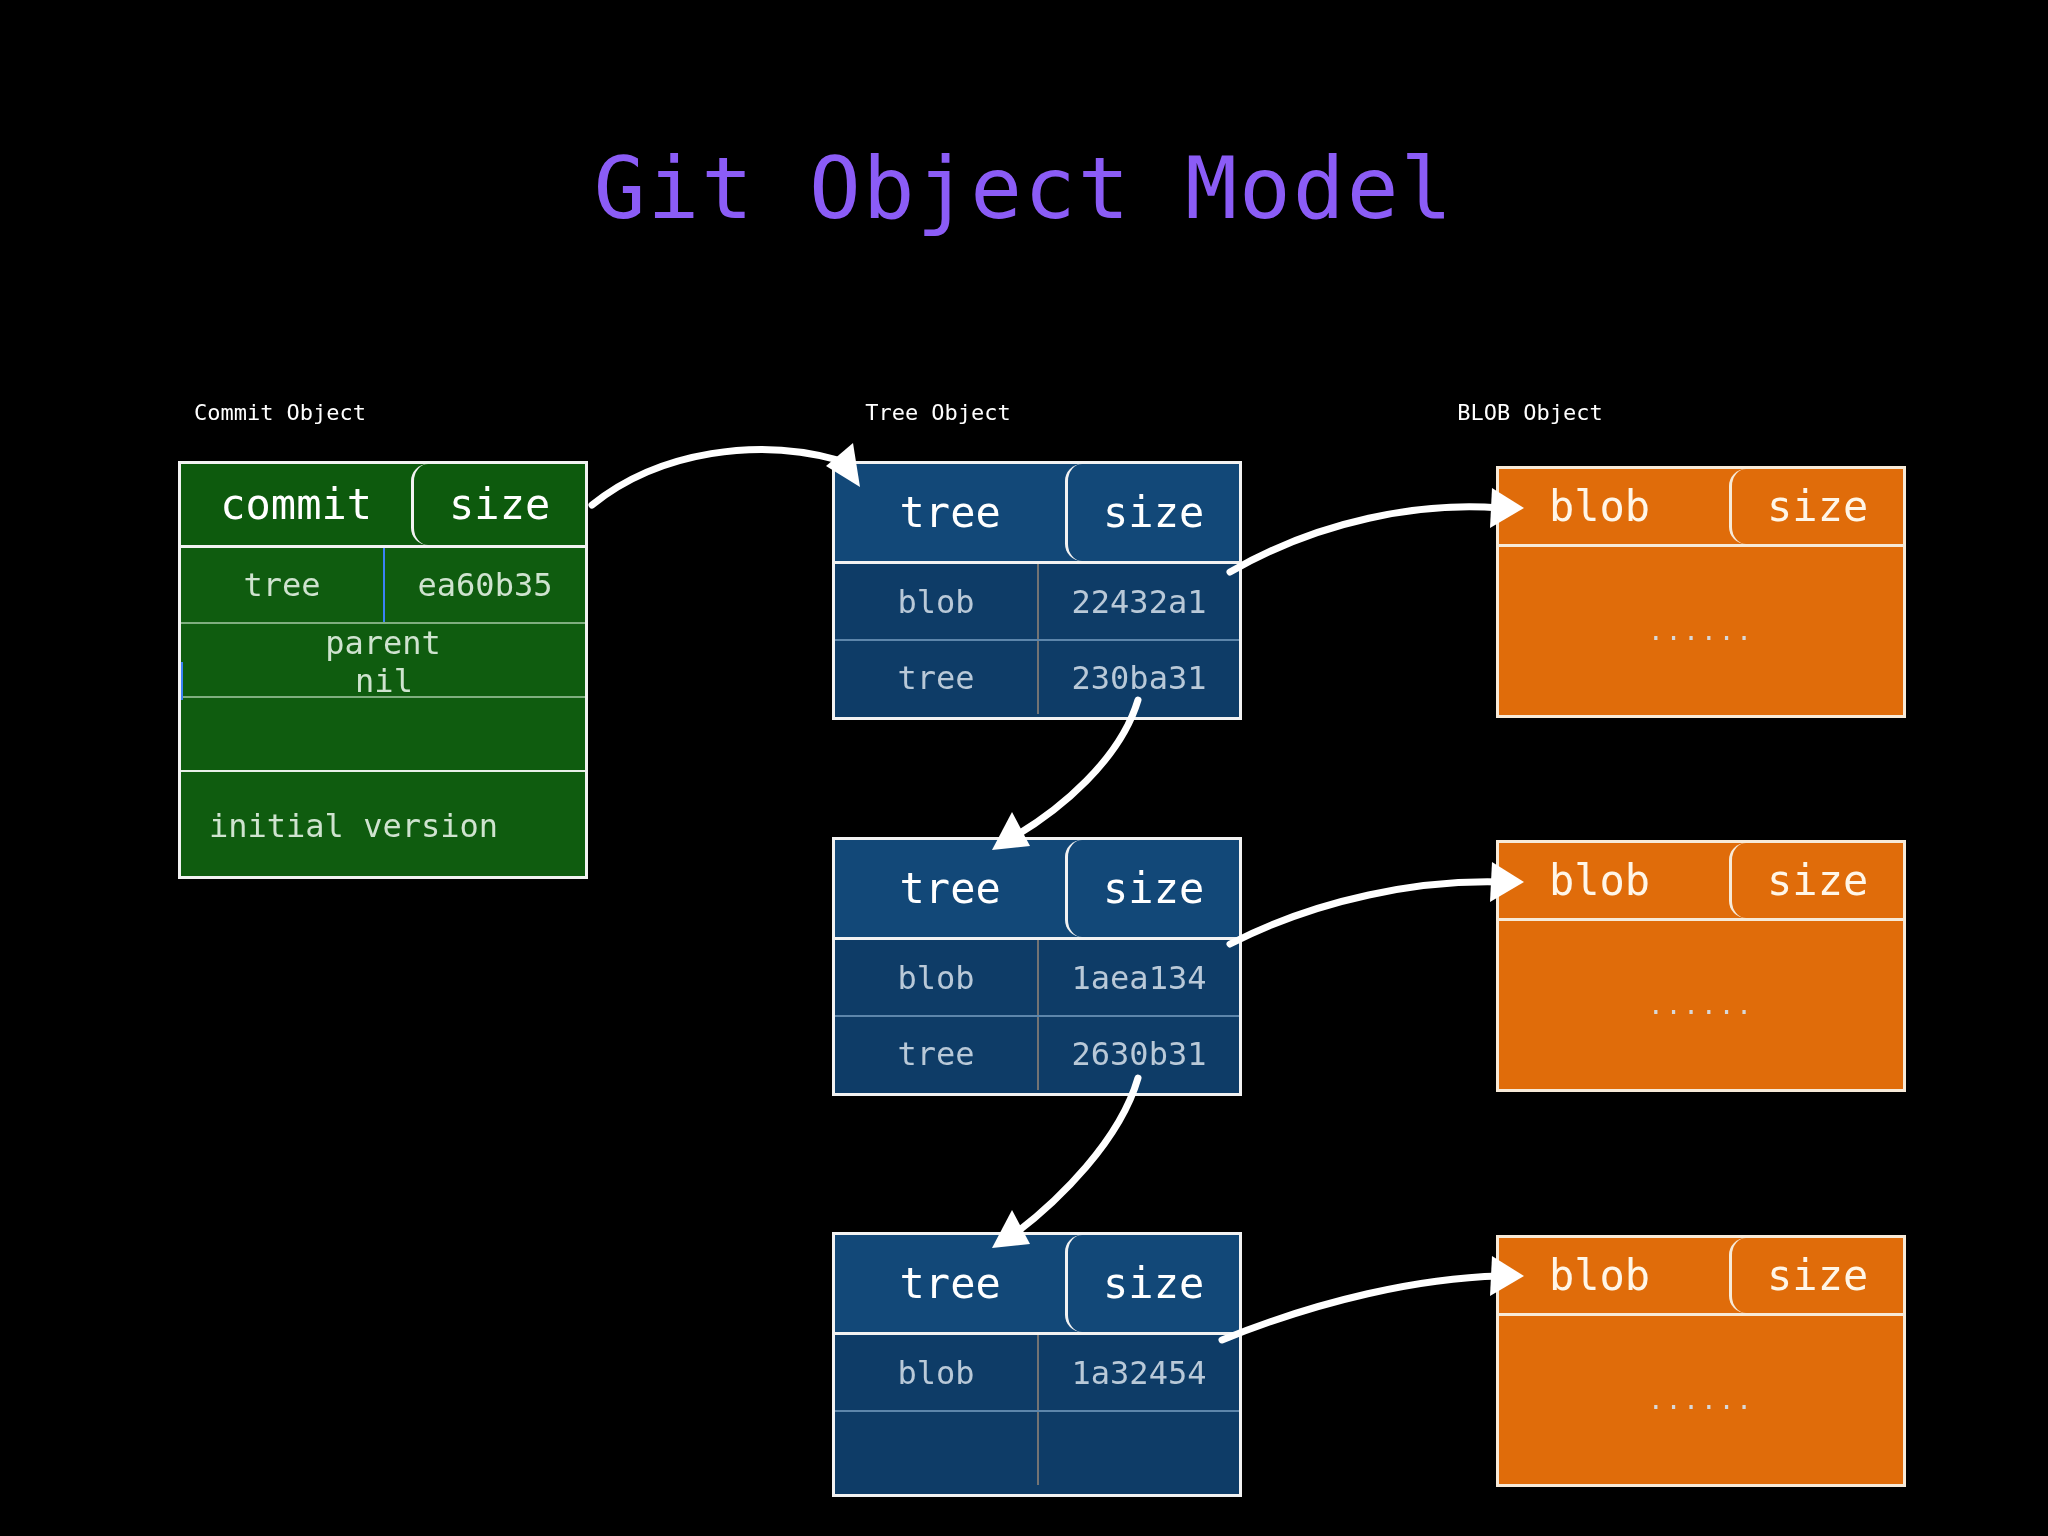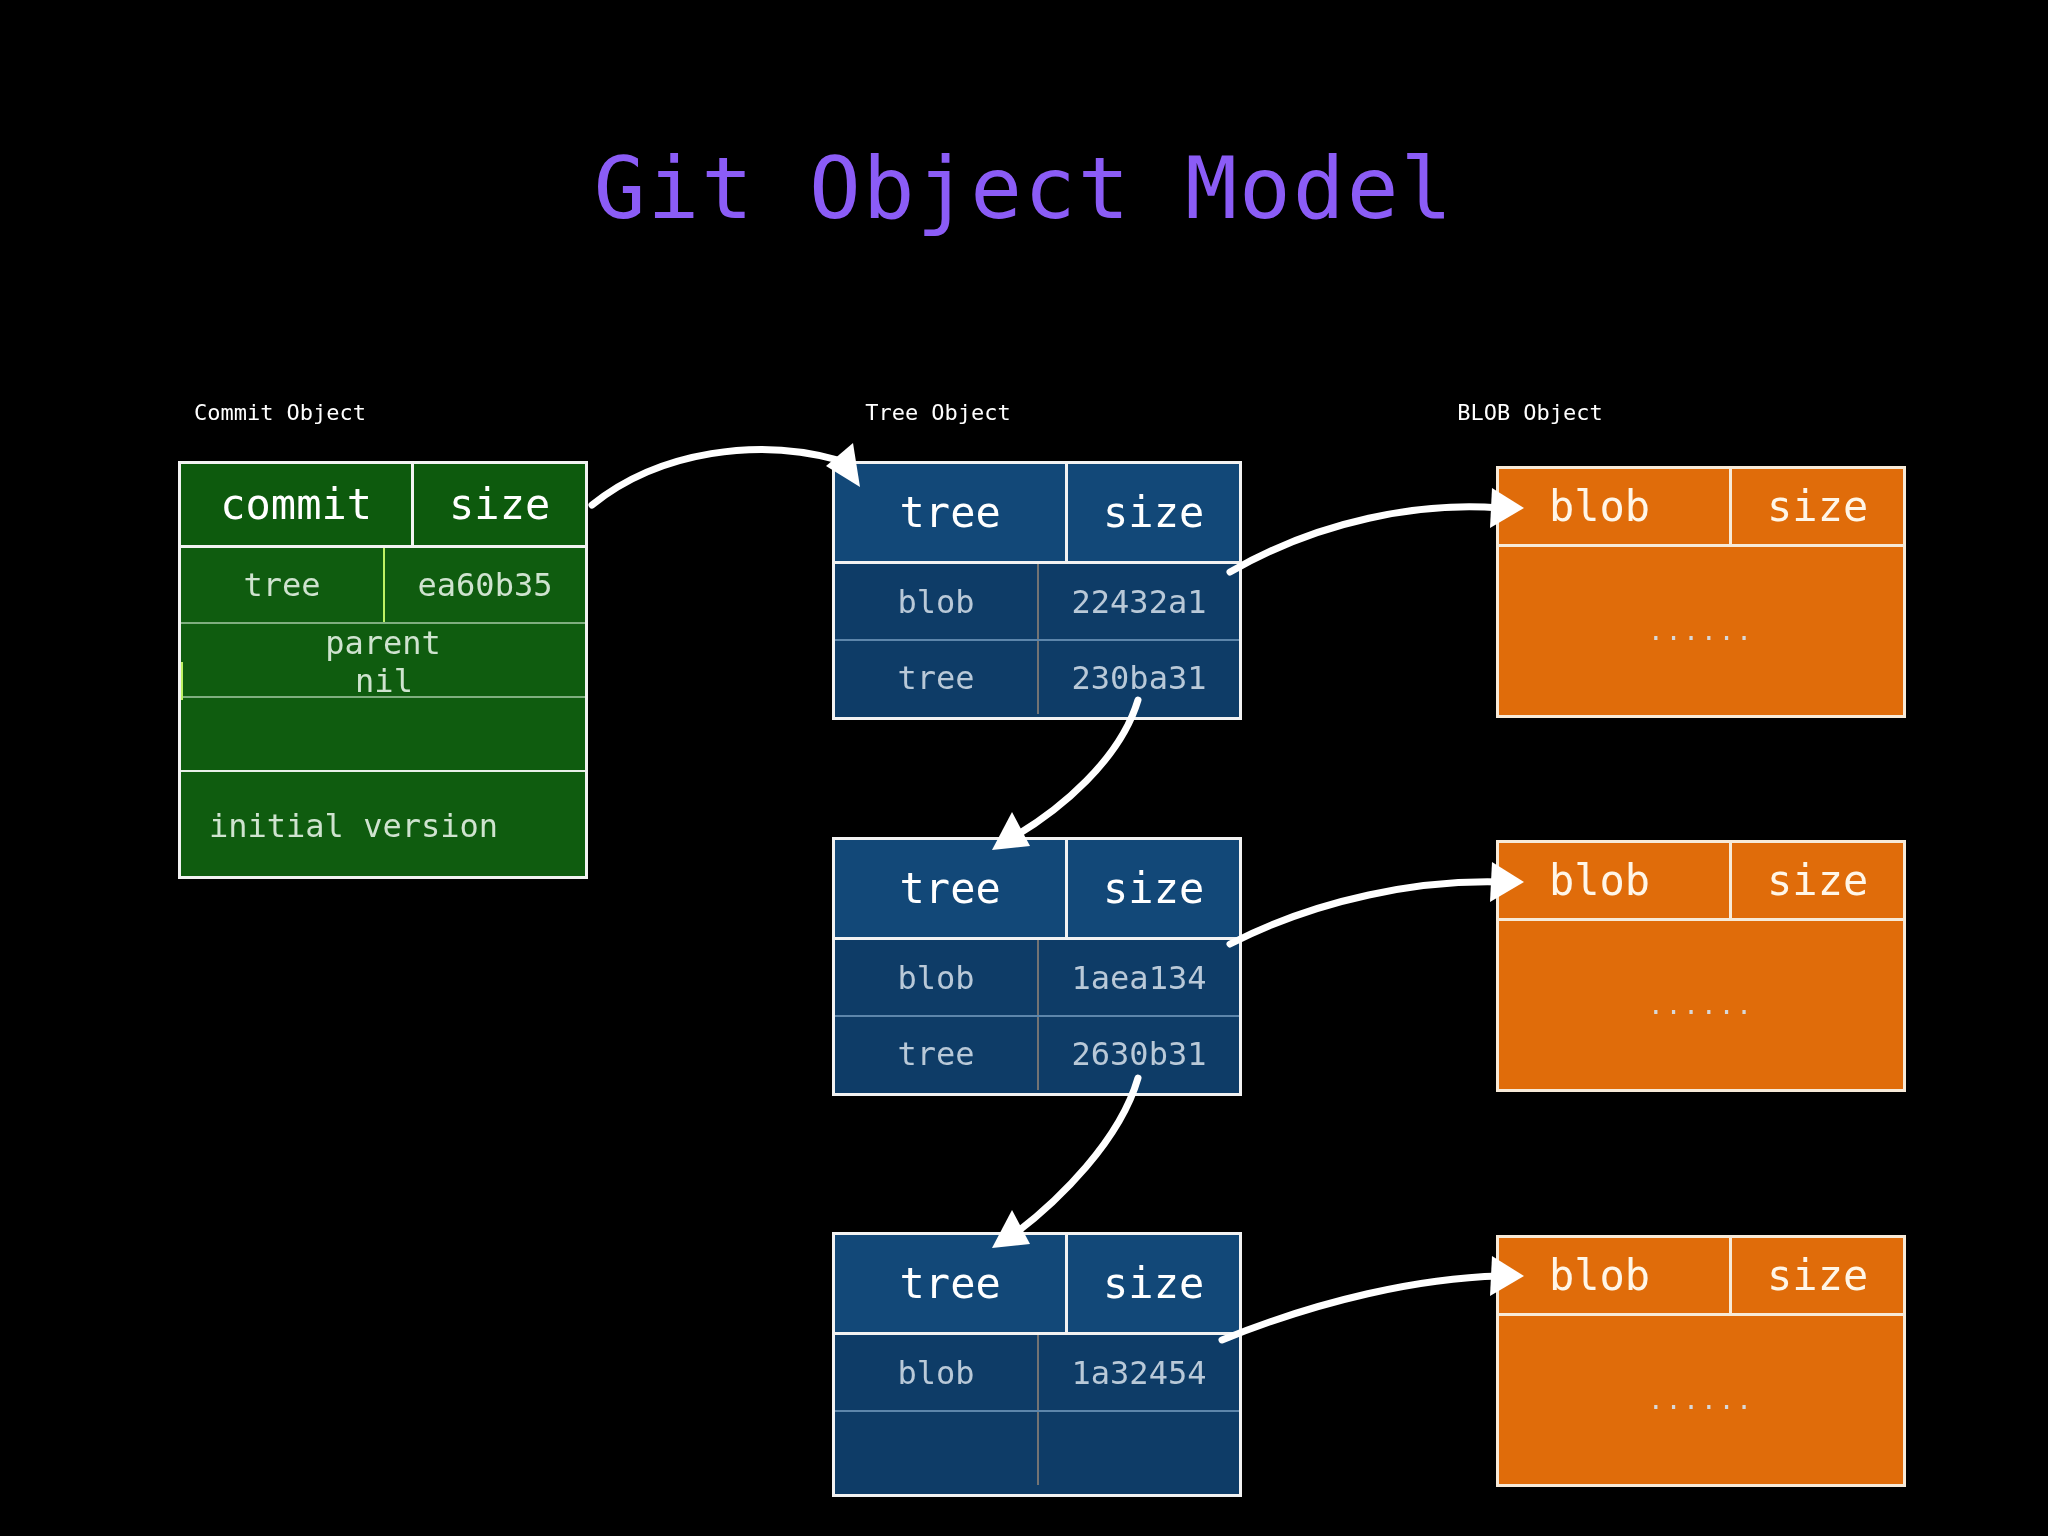--- a/index.html
+++ b/index.html
@@ -64,20 +64,21 @@
     box-sizing: border-box;
   }
   .card-header .hcell {
     display: flex;
     align-items: center;
     justify-content: center;
     font-size: 42px;
     color: #ffffff;
     box-sizing: border-box;
     height: 100%;
+    border-radius: 17px;
   }
   .card-header .hcell.left  { flex: 1 1 57%; }
   .card-header .hcell.right { flex: 1 1 43%; border-left: 3px solid #f2f2f2; }
 
   .card-rows { width: 100%; box-sizing: border-box; }
   .card-row {
     display: flex;
     width: 100%;
     box-sizing: border-box;
   }
@@ -103,21 +104,21 @@
   #commit-card .card-header {
     height: 84px;
     background: #0d5a0d;
     border-bottom: 3px solid #f2f2f2;
   }
   #commit-card .card-header .hcell { color: #ffffff; }
   #commit-card .card-rows { height: 331px; }
   #commit-card .card-row { height: 74px; }
   #commit-card .card-row + .card-row { border-top: 2px solid #7fae7f; flex-direction: column; }
   #commit-card .card-row .rcell { color: #cfe3cf; }
-  #commit-card .card-row .rcell.right { border-left: 2px solid #bef264; }
+  #commit-card .card-row .rcell.right { border-left: 2px solid #3b82f6; }
   #commit-card .msg-row {
     height: 109px;
     display: flex;
     align-items: center;
     justify-content: flex-start;
     padding-left: 28px;
     font-size: 32px;
     color: #cfe3cf;
     border-top: 2px solid #e8f0e8;
     box-sizing: border-box;

